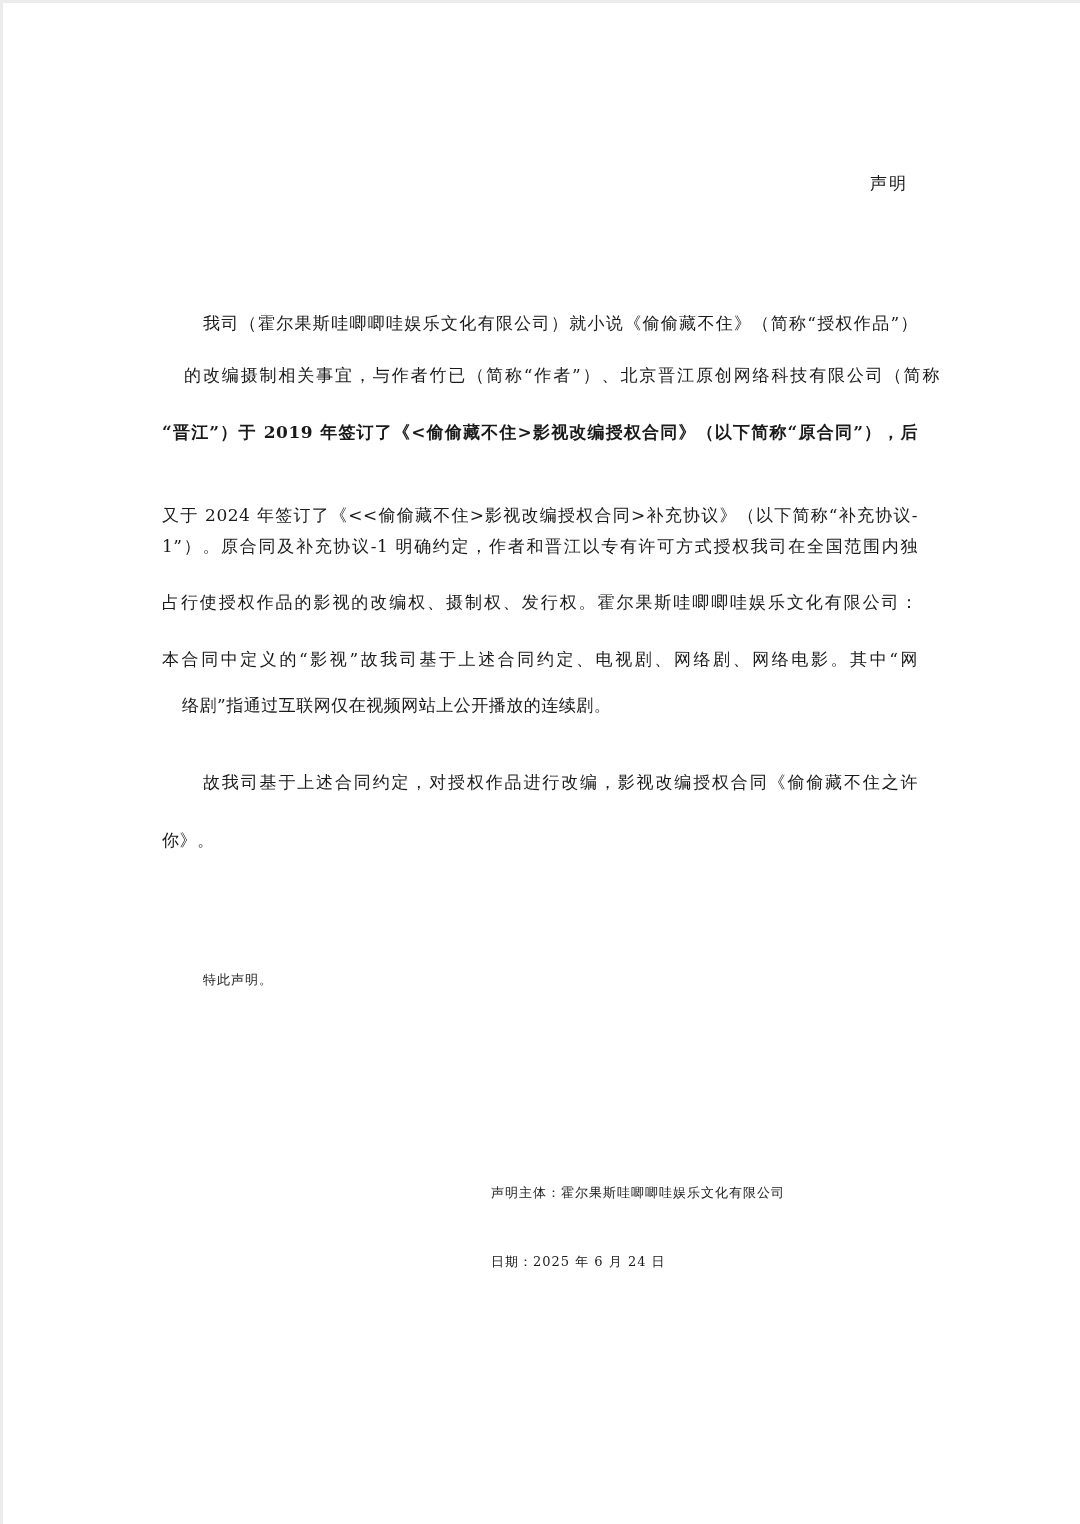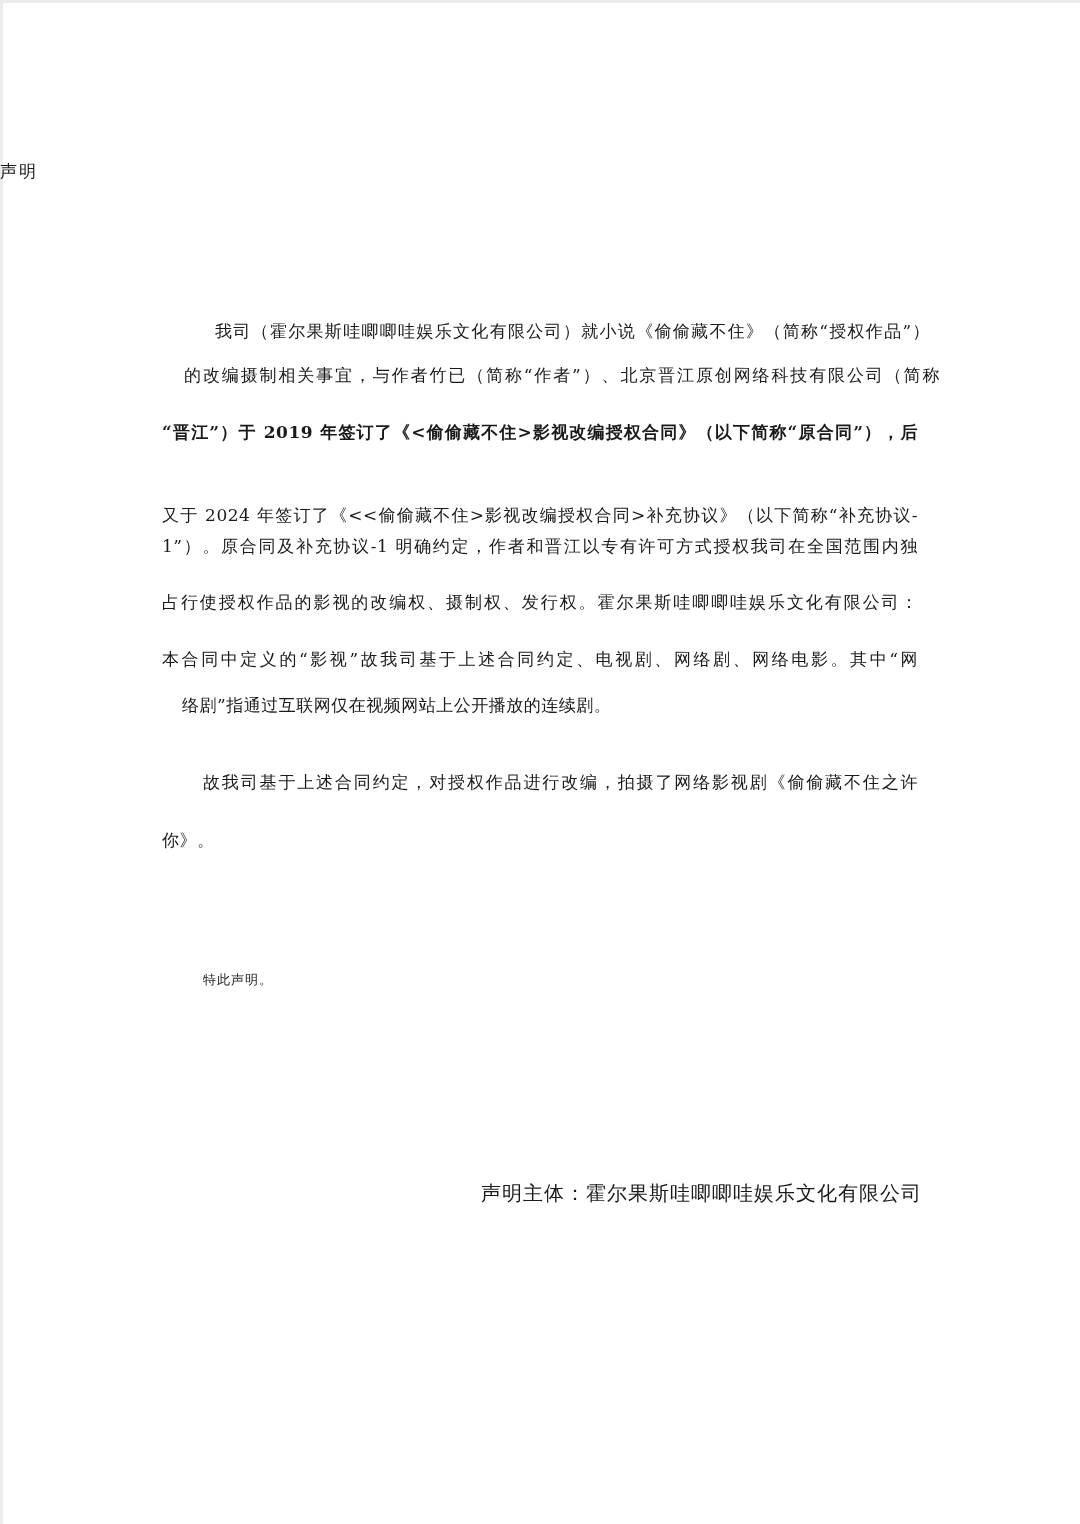--- a/index.html
+++ b/index.html
@@ -18,22 +18,22 @@
     .page {
       position: absolute;
       left: 0; top: 0;
       width: 1080px; height: 1524px;
       background: #ffffff;
       box-shadow: inset 3px 3px 0 #ececec;
     }
     .title {
       position: absolute;
       left: 0; width: 908px;
-      top: 160px;
-      text-align: left;
+      top: 172px;
+      text-align: right;
       font-size: 17px;
       letter-spacing: 2px;
     }
     .line {
       position: absolute;
       left: 162px;
       width: 756px;
       font-size: 17px;
       line-height: 30px;
       white-space: nowrap;
@@ -46,47 +46,48 @@
     .closing {
       position: absolute;
       left: 203px;
       top: 965px;
       font-size: 13px;
       line-height: 30px;
       letter-spacing: 1px;
     }
     .sig {
       position: absolute;
-      left: 481px;
-      font-size: 20px;
+      left: 491px;
+      font-size: 13px;
       line-height: 30px;
       letter-spacing: 1px;
       white-space: nowrap;
     }
   </style>
 </head>
 <body>
 
 <div class="page">
 
   <div class="title">声明</div>
 
   <div>
-    <div class="line indent" style="top:316px;margin-left:12px;">我司（霍尔果斯哇唧唧哇娱乐文化有限公司）就小说《偷偷藏不住》（简称“授权作品”）</div>
+    <div class="line indent" style="top:308px;">我司（霍尔果斯哇唧唧哇娱乐文化有限公司）就小说《偷偷藏不住》（简称“授权作品”）</div>
     <div class="line" style="top:360px;margin-left:22px;">的改编摄制相关事宜，与作者竹已（简称“作者”）、北京晋江原创网络科技有限公司（简称</div>
     <div class="line" style="top:417px;font-weight:bold;">“晋江”）于 2019 年签订了《&lt;偷偷藏不住&gt;影视改编授权合同》（以下简称“原合同”），后</div>
     <div class="line" style="top:474px;margin-top:26px;">又于 2024 年签订了《&lt;&lt;偷偷藏不住&gt;影视改编授权合同&gt;补充协议》（以下简称“补充协议-</div>
     <div class="line" style="top:531px;">1”）。原合同及补充协议-1 明确约定，作者和晋江以专有许可方式授权我司在全国范围内独</div>
     <div class="line" style="top:587px;">占行使授权作品的影视的改编权、摄制权、发行权。霍尔果斯哇唧唧哇娱乐文化有限公司：</div>
     <div class="line" style="top:644px;">本合同中定义的“影视”故我司基于上述合同约定、电视剧、网络剧、网络电影。其中“网</div>
     <div class="line short" style="top:690px;margin-left:20px;">络剧”指通过互联网仅在视频网站上公开播放的连续剧。</div>
   </div>
 
   <div>
-    <div class="line indent" style="top:767px;">故我司基于上述合同约定，对授权作品进行改编，拍摄了网络影视剧《偷偷藏不住之许</div>
+    <div class="line indent" style="top:767px;">故我司基于上述合同约定，对授权作品进行改编，影视改编授权合同《偷偷藏不住之许</div>
     <div class="line short" style="top:825px;">你》。</div>
   </div>
 
   <div class="closing">特此声明。</div>
 
   <div class="sig" style="top:1178px;">声明主体：霍尔果斯哇唧唧哇娱乐文化有限公司</div>
+  <div class="sig" style="top:1247px;">日期：2025 年 6 月 24 日</div>
 
 </div>
 
 </body></html>

